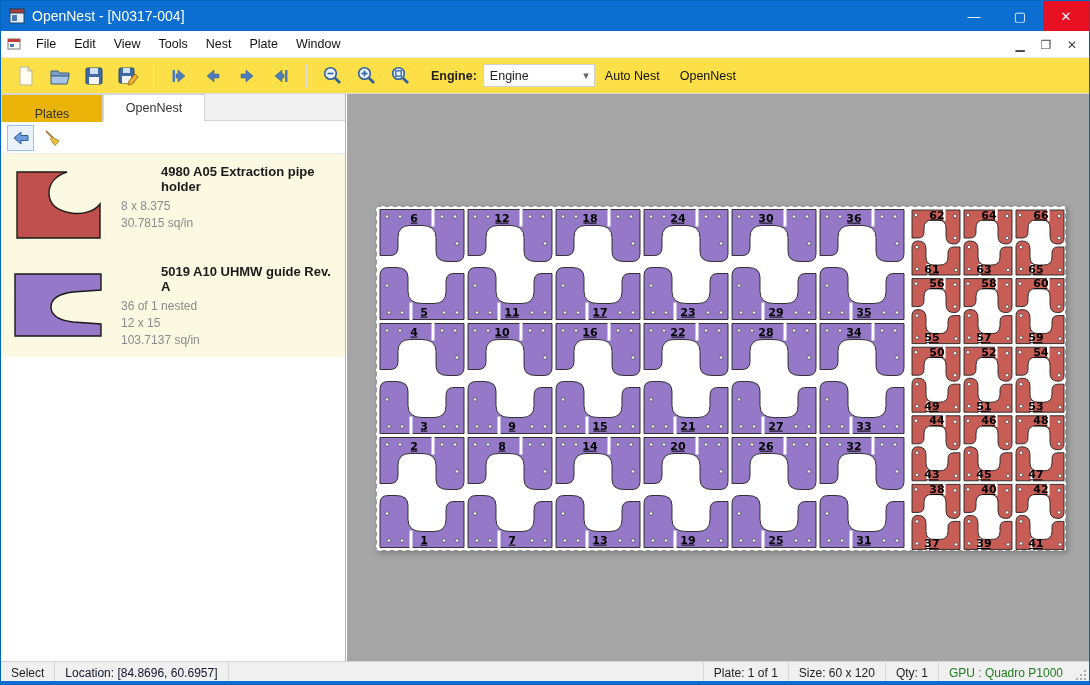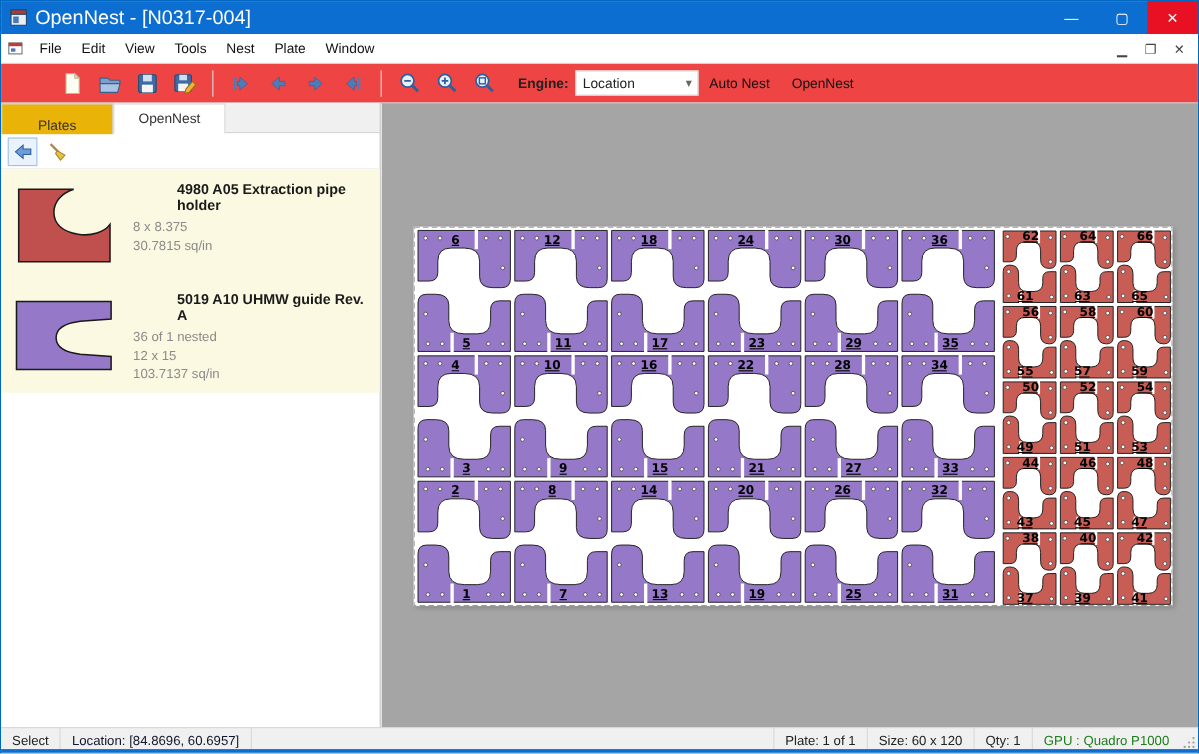--- a/index.html
+++ b/index.html
@@ -3,34 +3,34 @@
 <meta charset="utf-8">
 <style>
   * { box-sizing: border-box; margin: 0; padding: 0; }
   html,body { width:1090px; height:685px; overflow:hidden; }
   body { font-family:"Liberation Sans", sans-serif; font-size:12px; color:#222; }
   .window { position:relative; width:1090px; height:685px; background:#fff; border:1px solid #0067c0; }
 
   
   .titlebar { position:absolute; left:0; top:0; width:100%; height:30px; background:#0b6ed0; display:flex; align-items:center; }
   .titlebar .app-icon { margin:0 7px 0 8px; display:flex; }
-  .titlebar .title { color:#fff; font-size:18px; }
+  .titlebar .title { color:#fff; font-size:14px; }
   .winbtns { position:absolute; right:0; top:0; height:30px; display:flex; }
   .winbtn { width:46px; height:30px; display:flex; align-items:center; justify-content:center; color:#fff; font-size:13px; cursor:default; }
   .winbtn.close { background:#e81123; }
 
   
   .menubar { position:absolute; left:0; top:30px; width:100%; height:27px; background:#fff; display:flex; align-items:center; border-bottom:1px solid #e8e8e8; }
   .mdi-doc-icon { margin:0 6px 0 6px; display:flex; }
   .menu-item { padding:5px 9px; font-size:12.5px; color:#111; }
   .mdi-btns { position:absolute; right:4px; top:0; height:27px; display:flex; align-items:center; color:#444; }
   .mdi-btn { width:26px; text-align:center; font-size:12px; }
 
   
-  .toolbar { position:absolute; left:0; top:57px; width:100%; height:36px; background:#ef4444; border-bottom:1px solid #d9d9d9; display:flex; align-items:center;padding-left:40px; }
+  .toolbar { position:absolute; left:0; top:57px; width:100%; height:36px; background:#fde047; border-bottom:1px solid #d9d9d9; display:flex; align-items:center; }
   .tbtn { width:30px; height:30px; display:flex; align-items:center; justify-content:center; margin:0 2px; }
   .tsep { width:1px; height:24px; background:#dcdcdc; margin:0 8px; }
   .engine-label { font-weight:bold; font-size:12.5px; margin:0 6px 0 14px; }
   .engine-select { width:112px; height:23px; border:1px solid #cfcfcf; background:#fff; display:flex; align-items:center; padding:0 6px; font-size:12.5px; position:relative; }
   .engine-caret { position:absolute; right:5px; top:4px; color:#666; font-size:11px; }
   .tool-text { font-size:12.5px; padding:6px 10px; color:#111; }
 
   
   .leftpanel { position:absolute; left:0; top:93px; width:345px; height:567px; background:#fff; border-right:1px solid #b2b2b2; }
   .tabs { position:absolute; left:0; top:0; width:100%; height:27px; display:flex; background:#f0f0f0; border-bottom:1px solid #d4d4d4; }
@@ -172,21 +172,21 @@
     </div>
     <div class="tbtn">
       <svg width="21" height="21" viewBox="0 0 21 21">
         <circle cx="8.5" cy="8.5" r="5.8" fill="#e8f1fa" stroke="#2d5f9e" stroke-width="1.6"></circle>
         <rect x="5.8" y="5.8" width="5.4" height="5.4" fill="none" stroke="#2d5f9e" stroke-width="1.3"></rect>
         <line x1="13" y1="13" x2="18" y2="18" stroke="#2d5f9e" stroke-width="2.6"></line>
       </svg>
     </div>
     <span class="engine-label">Engine:</span>
     <div class="engine-select">
-      <span>Location</span>
+      <span>Engine</span>
       <span class="engine-caret">▾</span>
     </div>
     <span class="tool-text">Auto Nest</span>
     <span class="tool-text">OpenNest</span>
   </div>
 
   <div class="leftpanel">
     <div class="tabs">
       <div class="tab">Plates</div>
       <div class="tab active">OpenNest</div>

